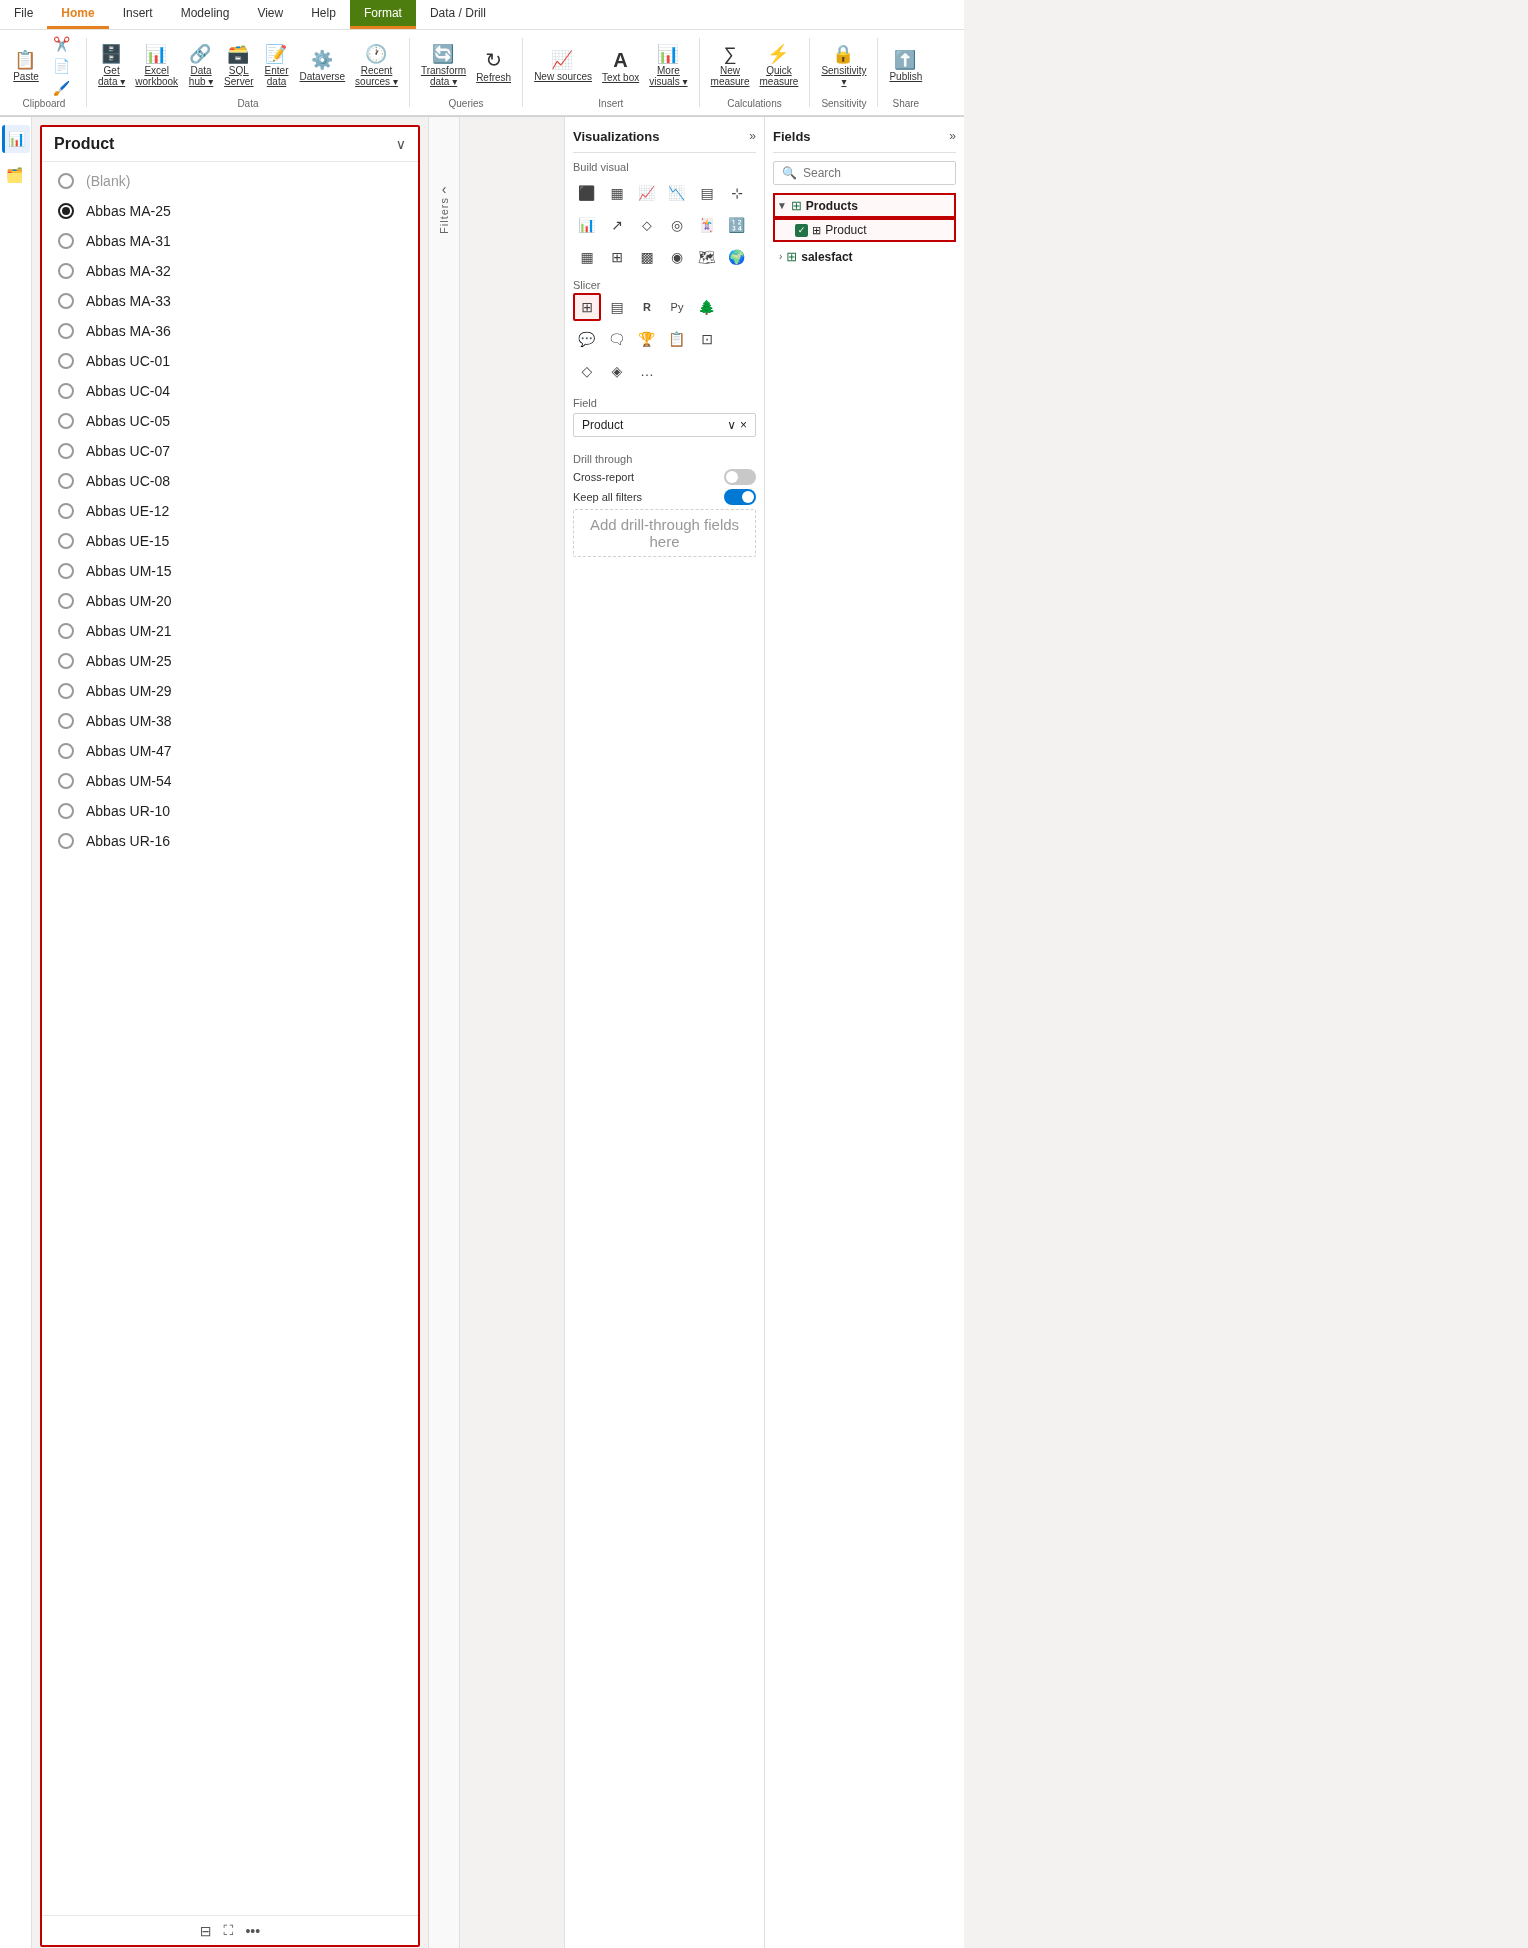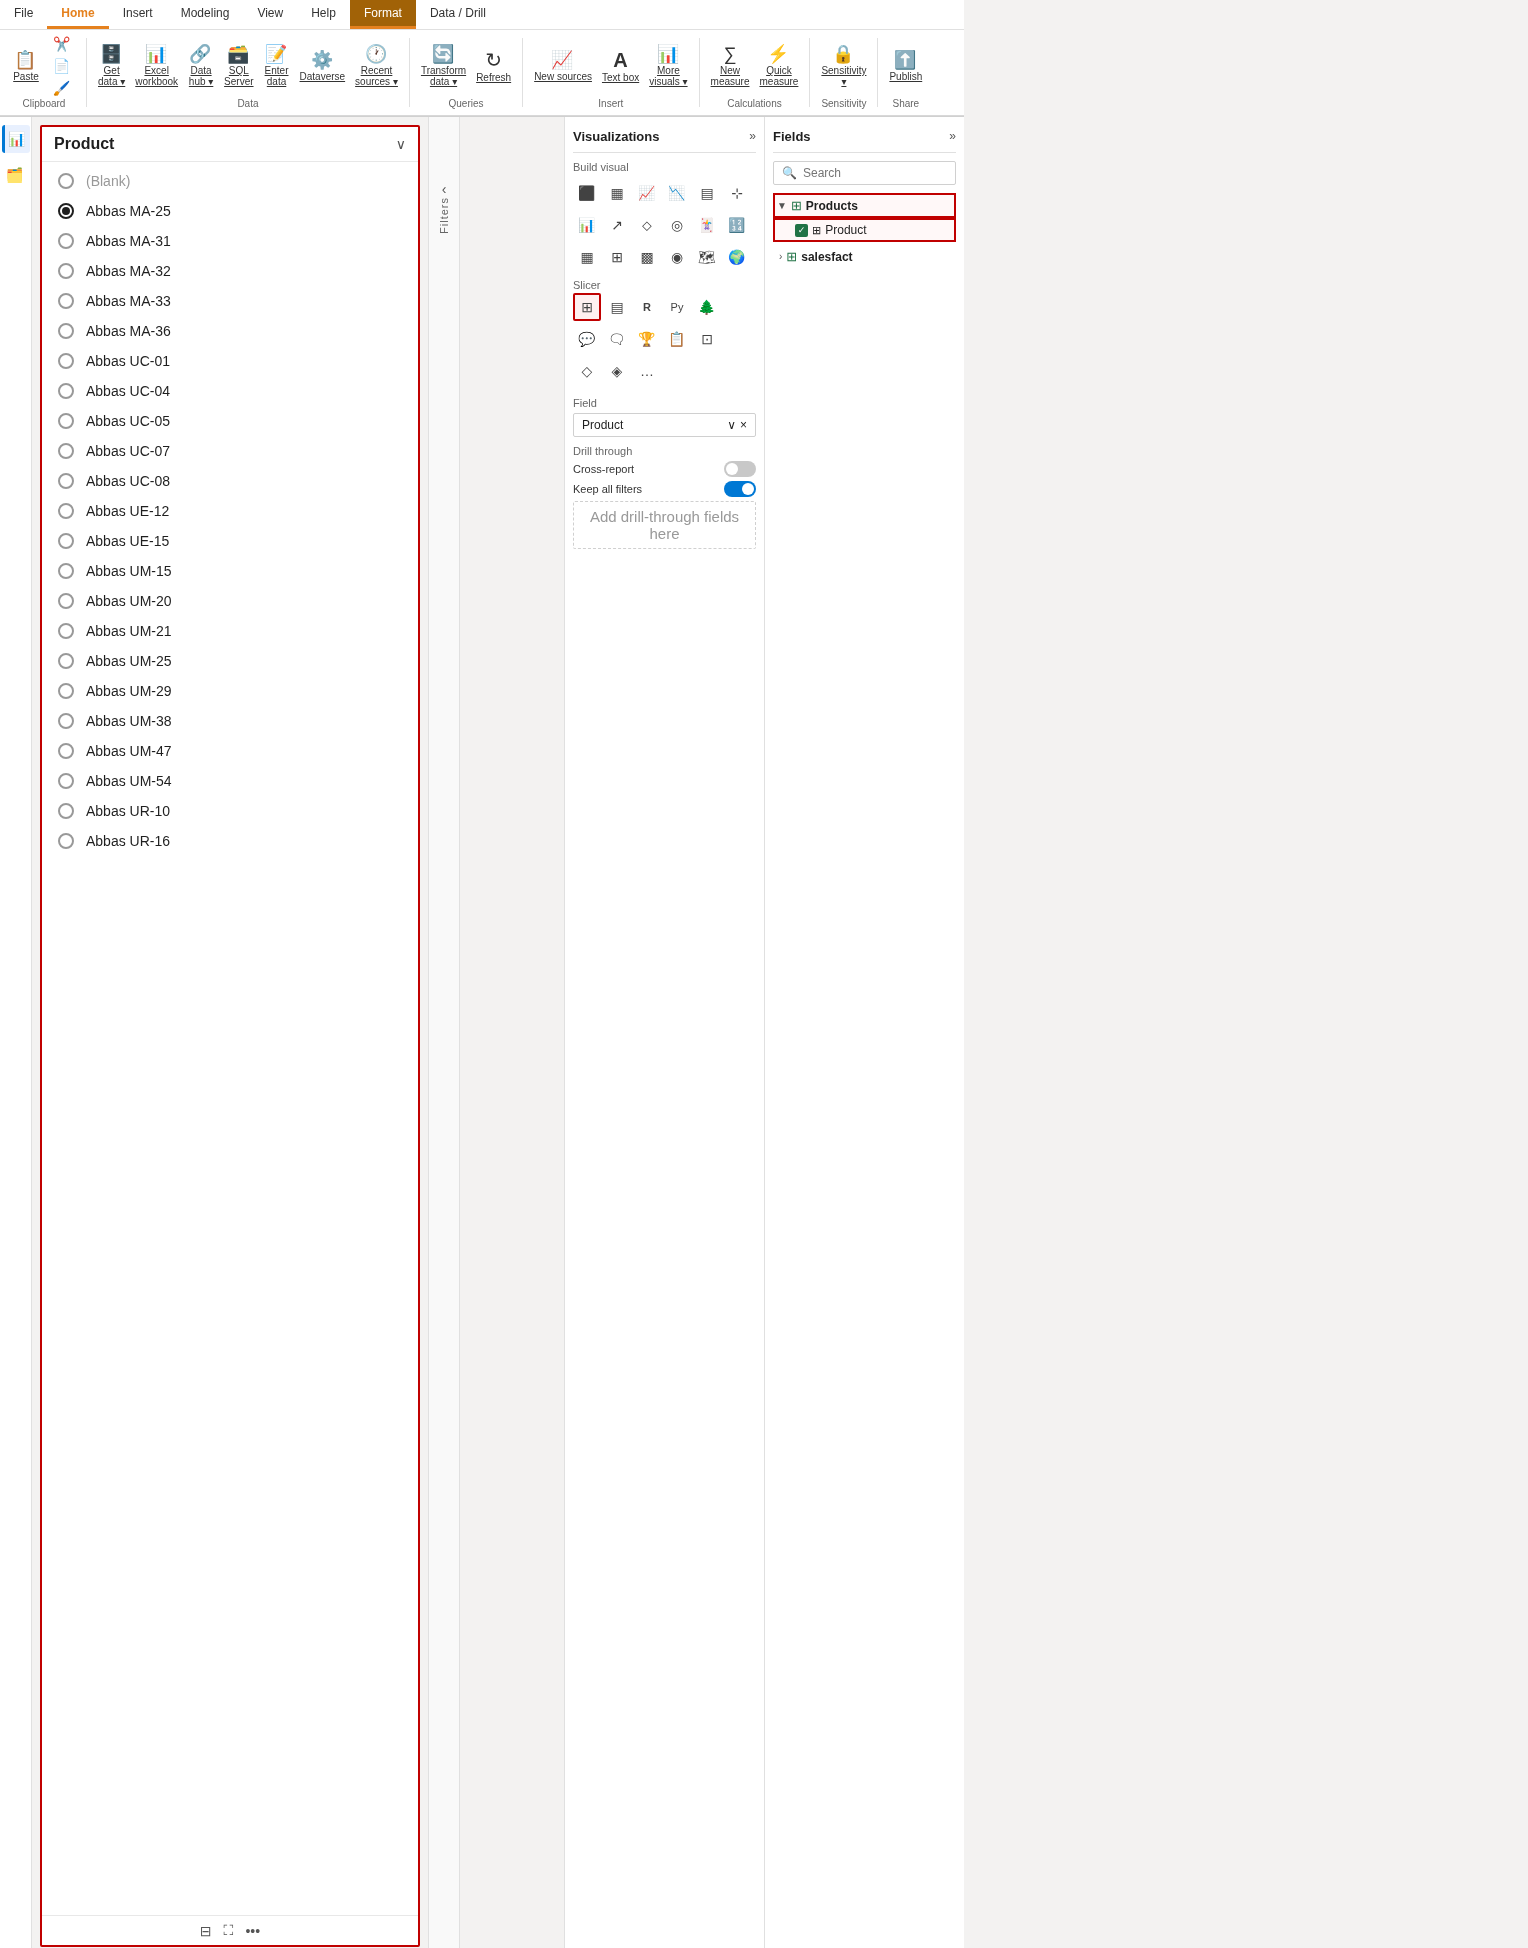--- a/index.html
+++ b/index.html
@@ -3,21 +3,21 @@
   <meta charset="utf-8">
   <style>
     * { box-sizing: border-box; margin: 0; padding: 0; }
     body { font-family: 'Segoe UI', Arial, sans-serif; background: #f3f2f1; font-size: 13px; color: #1f1f1f; width: 964px; min-height: 1220px; overflow-x: hidden; }
 
     
     .ribbon { background: #fff; border-bottom: 1px solid #d0d0d0; }
     .ribbon-tabs { display: flex; align-items: stretch; background: #fff; border-bottom: 1px solid #e0e0e0; }
     .ribbon-tab { padding: 6px 14px; font-size: 12px; color: #333; cursor: pointer; border-bottom: 3px solid transparent; }
     .ribbon-tab.active { color: #e5811e; border-bottom: 3px solid #e5811e; font-weight: 600; }
-    .ribbon-tab.format-active { color: #fff; background: #a16207; border-bottom: 3px solid #e5811e; }
+    .ribbon-tab.format-active { color: #fff; background: #4d7c0f; border-bottom: 3px solid #e5811e; }
 
     .ribbon-body { display: flex; align-items: stretch; padding: 4px 8px; background: #fff; gap: 4px; border-bottom: 1px solid #d8d8d8; }
     .ribbon-item { display: flex; flex-direction: column; align-items: center; justify-content: flex-start; padding: 3px 5px; cursor: pointer; border-radius: 3px; min-width: 36px; font-size: 10px; color: #333; }
     .ribbon-icon { font-size: 18px; line-height: 1; margin-bottom: 2px; }
     .ribbon-icon-sm { font-size: 14px; }
     .ribbon-label { font-size: 10px; text-align: center; white-space: nowrap; text-decoration: underline; }
     .ribbon-group-wrapper { display: flex; flex-direction: column; align-items: stretch; }
     .ribbon-group-items { display: flex; align-items: center; flex: 1; }
     .group-label-row { text-align: center; font-size: 10px; color: #666; padding-bottom: 2px; }
 
@@ -56,21 +56,21 @@
     .panel-expand { font-size: 12px; color: #555; cursor: pointer; }
     .viz-subtitle { font-size: 11px; color: #666; margin-bottom: 6px; }
     .viz-icons-row { display: flex; gap: 2px; flex-wrap: wrap; margin-bottom: 4px; }
     .viz-icon-btn { width: 28px; height: 28px; display: flex; align-items: center; justify-content: center; cursor: pointer; border-radius: 2px; font-size: 14px; color: #444; border: 1px solid transparent; }
     .viz-icon-btn.highlighted { border: 2px solid #c00000; background: #fff0f0; }
     .slicer-section-label { font-size: 11px; color: #666; margin: 4px 0 2px 0; }
     .field-section { margin-top: 8px; }
     .field-label { font-size: 11px; color: #666; margin-bottom: 4px; }
     .field-value { display: flex; align-items: center; justify-content: space-between; border: 1px solid #d0d0d0; border-radius: 2px; padding: 4px 8px; font-size: 12px; background: #fff; }
     .field-actions { display: flex; gap: 4px; }
-    .drill-section { margin-top: 8px; }
+    .drill-section { margin-top: 16px; }
     .drill-label { font-size: 11px; color: #666; margin-bottom: 4px; }
     .drill-row { display: flex; align-items: center; justify-content: space-between; margin-bottom: 4px; }
     .drill-name { font-size: 11px; color: #333; }
     .toggle { width: 32px; height: 16px; border-radius: 8px; display: flex; align-items: center; padding: 2px; cursor: pointer; }
     .toggle.off { background: #c8c8c8; justify-content: flex-start; }
     .toggle.on { background: #0078d4; justify-content: flex-end; }
     .toggle-thumb { width: 12px; height: 12px; border-radius: 50%; background: #fff; }
     .drill-add { border: 1px dashed #d0d0d0; padding: 6px 8px; text-align: center; font-size: 15px; color: #999; border-radius: 2px; margin-top: 4px; }
 
     

